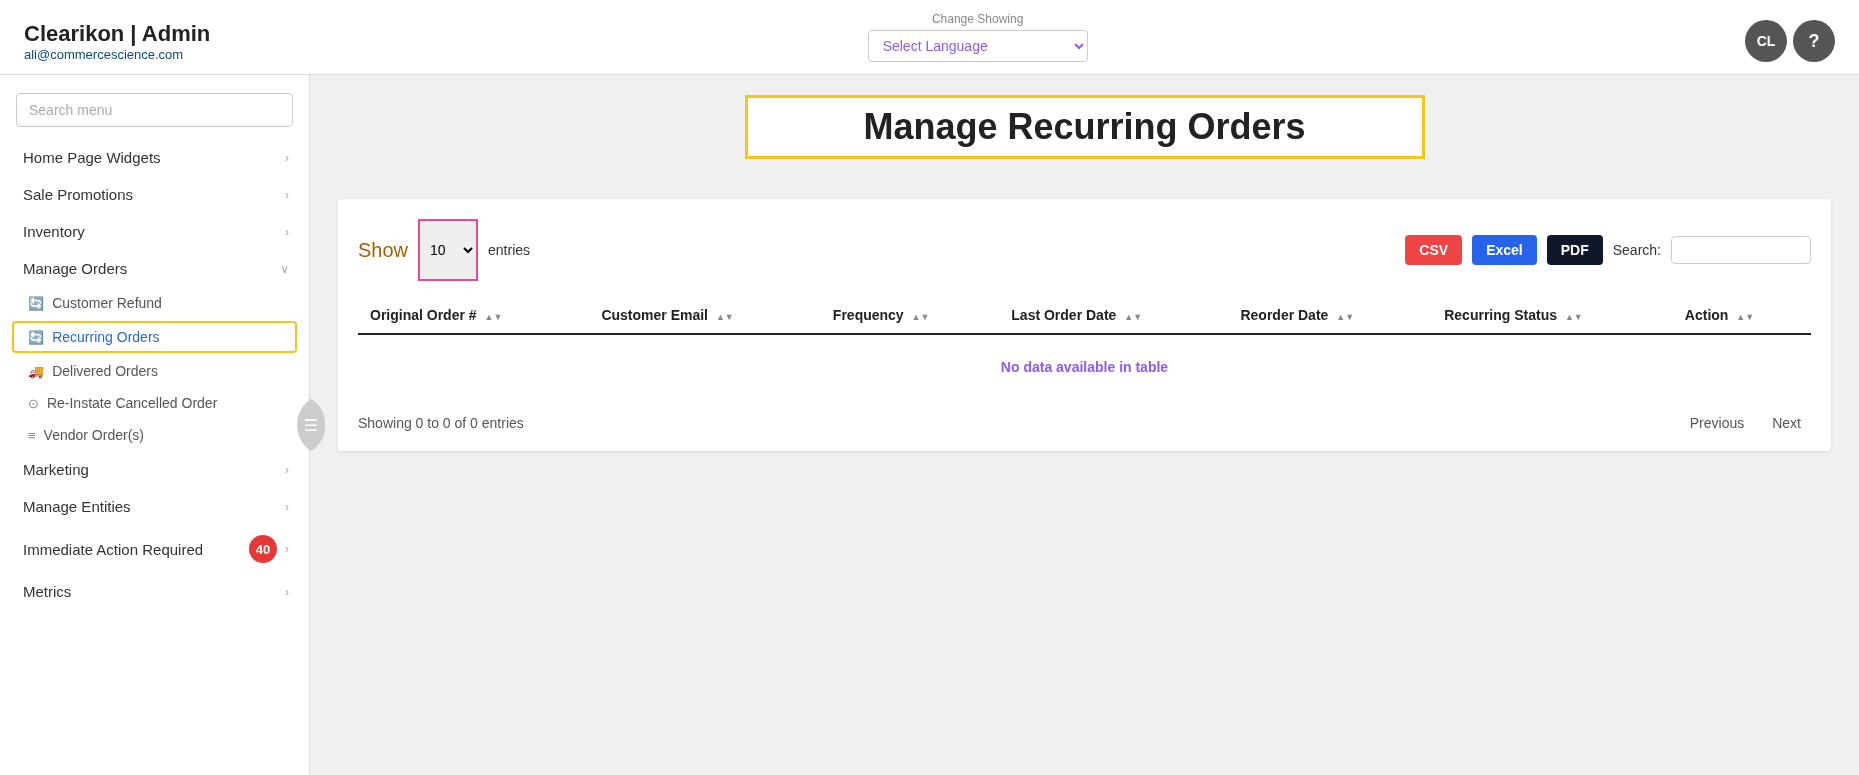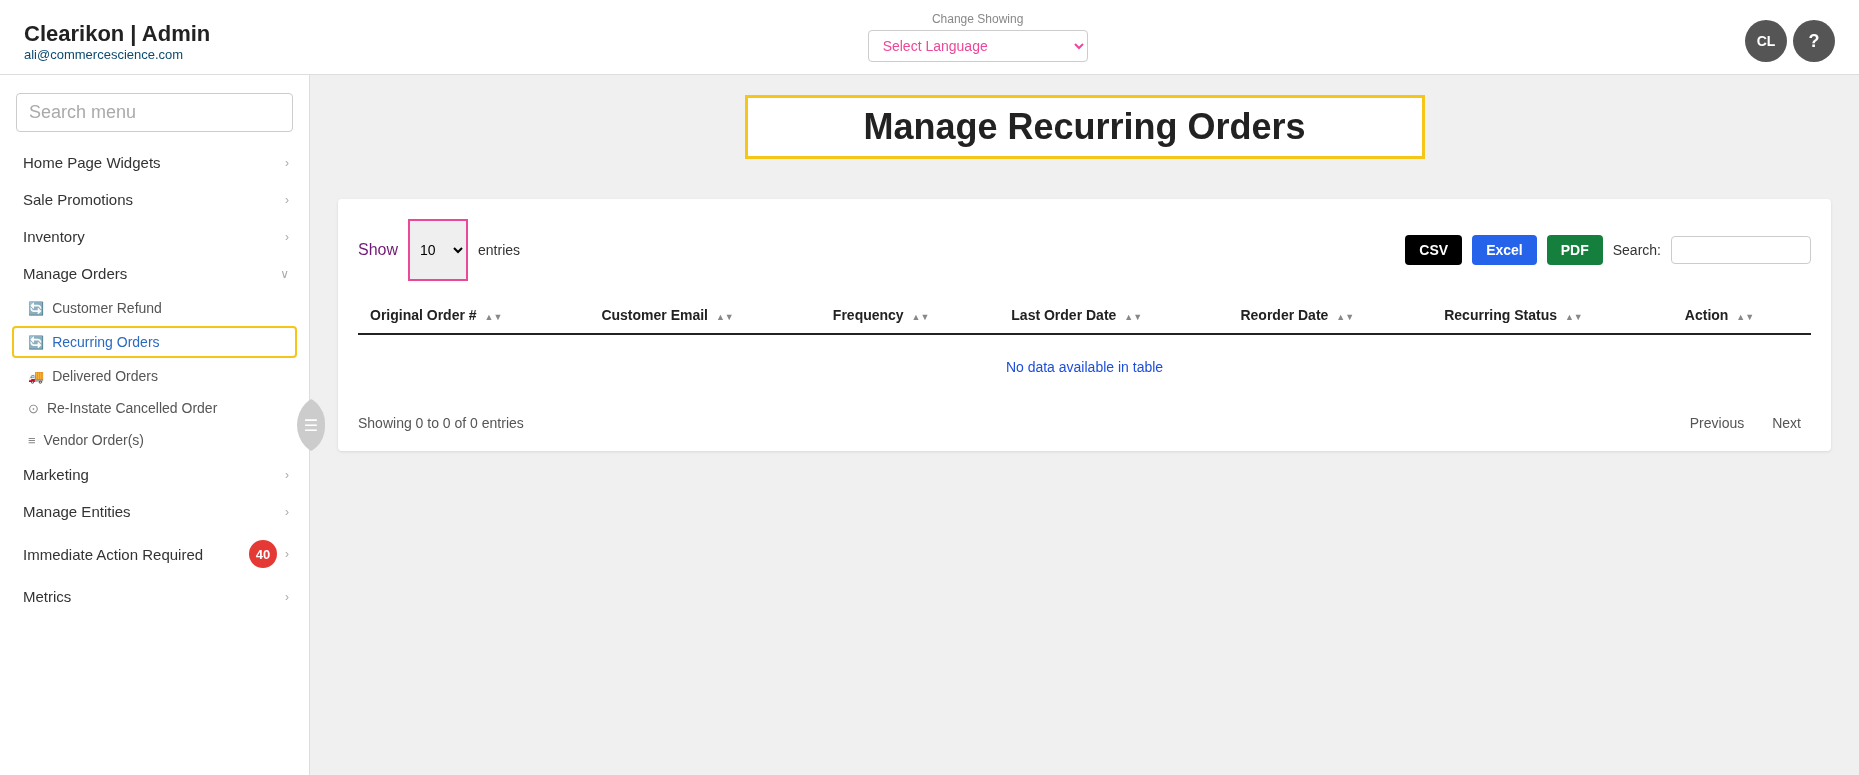--- a/index.html
+++ b/index.html
@@ -24,21 +24,21 @@
       align-items: center;
       justify-content: center;
     }
     .header-center label { font-size: 12px; color: #888; margin-bottom: 4px; }
     .header-center select {
       border: 1px solid #ccc;
       border-radius: 4px;
       padding: 6px 32px 6px 10px;
       font-size: 14px;
       background: #fff;
-      color: #ec4899;
+      color: #8b5cf6;
       width: 220px;
       cursor: pointer;
       appearance: auto;
     }
     .header-actions {
       display: flex;
       align-items: center;
       gap: 6px;
     }
     .avatar-circle {
@@ -76,21 +76,21 @@
       position: relative;
     }
     .sidebar-search {
       padding: 6px 16px 12px;
     }
     .sidebar-search input {
       width: 100%;
       border: 1px solid #ccc;
       border-radius: 4px;
       padding: 8px 12px;
-      font-size: 18px;
+      font-size: 14px;
       color: #333;
       background: #fff;
     }
     .sidebar-search input::placeholder { color: #aaa; }
     .sidebar-item {
       display: flex;
       align-items: center;
       justify-content: space-between;
       padding: 10px 20px;
       font-size: 15px;
@@ -185,41 +185,41 @@
       border-radius: 4px;
       padding: 20px 20px 16px;
       box-shadow: 0 1px 3px rgba(0,0,0,0.1);
     }
     .table-controls {
       display: flex;
       align-items: center;
       margin-bottom: 16px;
       gap: 10px;
     }
-    .table-controls .show-label { font-size: 16px; color: #701a75; }
+    .table-controls .show-label { font-size: 20px; color: #a16207; }
     .table-controls select {
       border: 2px solid #ec4899;
       border-radius: 0;
       padding: 20px 6px;
       font-size: 14px;
     }
     .table-controls .entries-label { font-size: 14px; color: #333; }
     .table-controls .spacer { flex: 1; }
     .btn-csv, .btn-excel, .btn-pdf {
       padding: 7px 14px;
       border: none;
       border-radius: 4px;
       font-size: 14px;
       font-weight: bold;
       cursor: pointer;
       color: #fff;
     }
-    .btn-csv { background: #000000; }
+    .btn-csv { background: #ef4444; }
     .btn-excel { background: #2563eb; }
-    .btn-pdf { background: #15803d; padding-left: 14px; }
+    .btn-pdf { background: #0f172a; padding-left: 14px; }
     .search-label { font-size: 14px; color: #333; }
     .search-input {
       border: 1px solid #ccc;
       border-radius: 4px;
       padding: 5px 10px;
       font-size: 14px;
       width: 140px;
     }
 
     
@@ -239,22 +239,23 @@
       white-space: nowrap;
     }
     .data-table th .sort-icons { display: inline-flex; flex-direction: column; font-size: 9px; color: #888; margin-left: 4px; }
     .data-table td {
       padding: 10px 12px;
       color: #555;
       border-top: 1px solid #eee;
     }
     .data-table .no-data {
       text-align: center;
-      color: #1d4ed8;
+      color: #8b5cf6;
       padding: 24px;
+      font-weight: bold;
     }
     .table-footer {
       display: flex;
       justify-content: space-between;
       align-items: center;
       margin-top: 12px;
       font-size: 14px;
       color: #555;
     }
     .table-footer .pagination {

